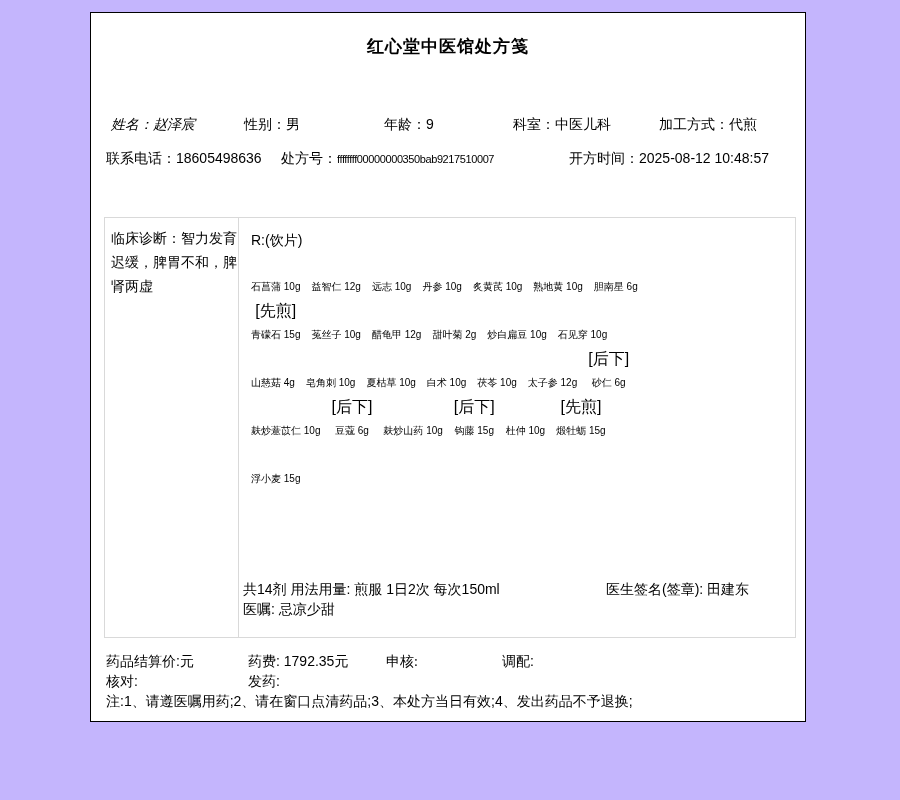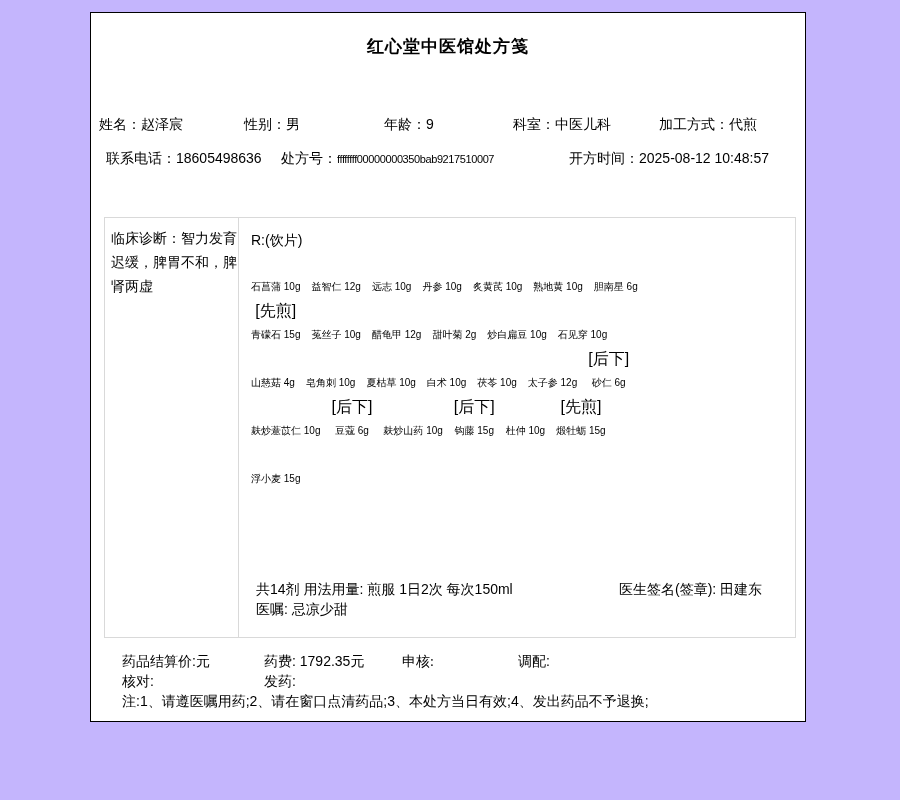--- a/index.html
+++ b/index.html
@@ -4,39 +4,39 @@
 <style>
   html,body{margin:0;padding:0;background:#ffffff;}
   .canvas{position:relative;width:900px;height:800px;background:#c4b5fd;
           font-family:"Liberation Sans","DejaVu Sans",sans-serif;color:#000;}
   .sheet{position:absolute;left:90px;top:12px;width:716px;height:710px;
          border:1px solid #000;background:#fff;box-sizing:border-box;}
   .title{position:absolute;top:22px;left:0;width:100%;text-align:center;
          font-size:17px;font-weight:bold;letter-spacing:1px;}
   .info-field{position:absolute;height:18px;line-height:18px;font-size:14px;white-space:nowrap;}
   .r1{top:102px;} .r2{top:136px;}
-  .p0{left:8px;} .p1{left:153px;} .p2{left:293px;} .p3{left:422px;} .p4{left:568px;}
+  .p0{left:20px;font-style:italic;} .p1{left:153px;} .p2{left:293px;} .p3{left:422px;} .p4{left:568px;}
   .q0{left:15px;} .q1{left:190px;} .q2{left:478px;}
   .rx-no{font-size:11px;letter-spacing:-0.4px;}
   .rx-box{position:absolute;left:13px;top:204px;width:692px;height:421px;
           border:1px solid #d9d9d9;box-sizing:border-box;}
   .diag-cell{position:absolute;left:0;top:0;bottom:0;width:134px;
              border-right:1px solid #d9d9d9;box-sizing:border-box;
              padding:8px 0 8px 6px;font-size:14px;line-height:24px;}
   .rx-cell{position:absolute;left:134px;top:0;right:0;bottom:0;}
   .rx-header{margin:10px 0 0 12px;height:24px;line-height:24px;font-size:14px;}
   .herb-rows{margin-left:12px;}
   .herb-row{height:48px;white-space:nowrap;}
   .herb-item{display:inline-block;vertical-align:bottom;margin-right:11px;text-align:center;}
   .herb-tag{display:block;height:21px;line-height:21px;font-size:16px;white-space:pre;}
   .herb-name{display:block;height:27px;line-height:27px;font-size:10px;}
-  .rx-footer{position:absolute;left:17px;right:6px;bottom:18px;font-size:14px;line-height:20px;}
+  .rx-footer{position:absolute;left:4px;right:6px;bottom:18px;font-size:14px;line-height:20px;}
   .rx-footer .line1{position:relative;}
   .doctor{position:absolute;left:363px;top:0;white-space:nowrap;}
-  .foot-field{position:absolute;height:18px;line-height:19px;font-size:14px;white-space:nowrap;margin-left:16px;}
+  .foot-field{position:absolute;height:18px;line-height:19px;font-size:14px;white-space:nowrap;}
   .f1{top:639px;} .f2{top:659px;} .f3{top:679px;}
   .c0{left:15px;} .c1{left:157px;} .c2{left:295px;font-family:Liberation Serif, serif;} .c3{left:411px;}
 </style>
 </head>
 <body>
 
 <div class="canvas">
   <div class="sheet">
 
     <div class="title">红心堂中医馆处方笺</div>

